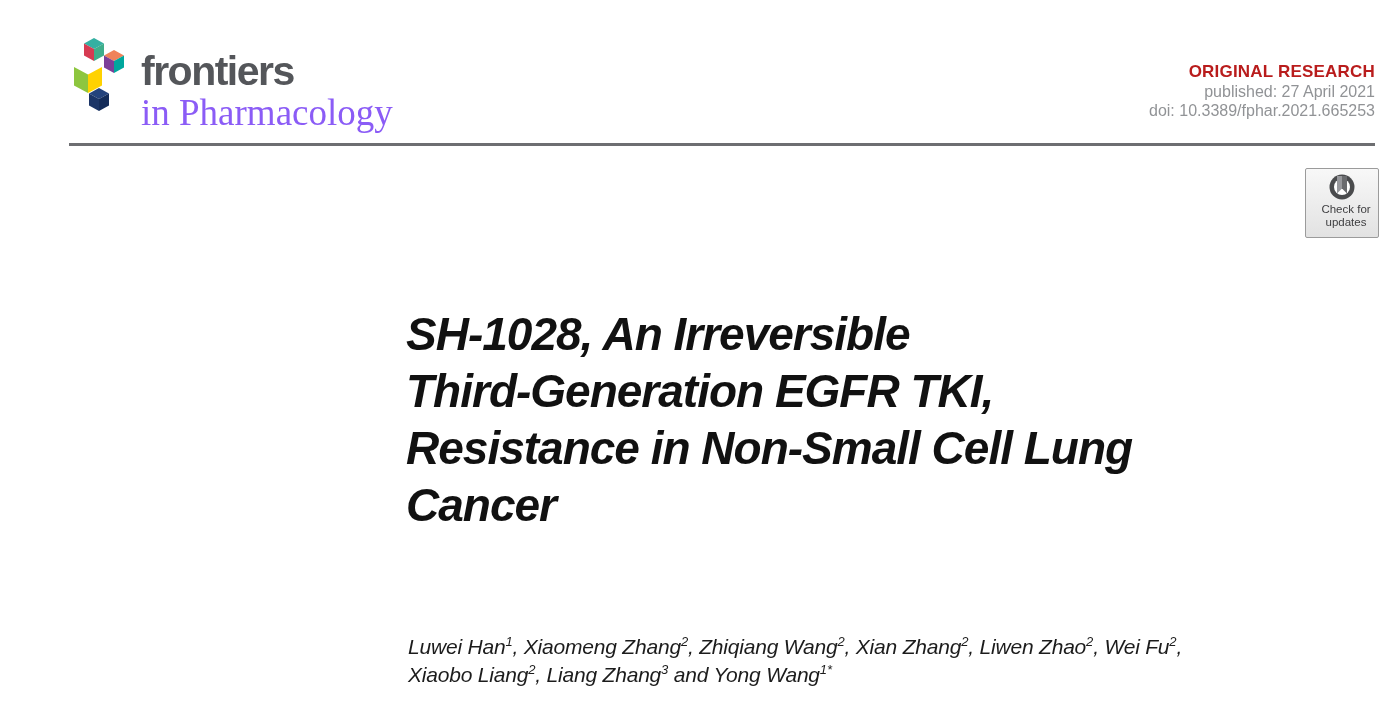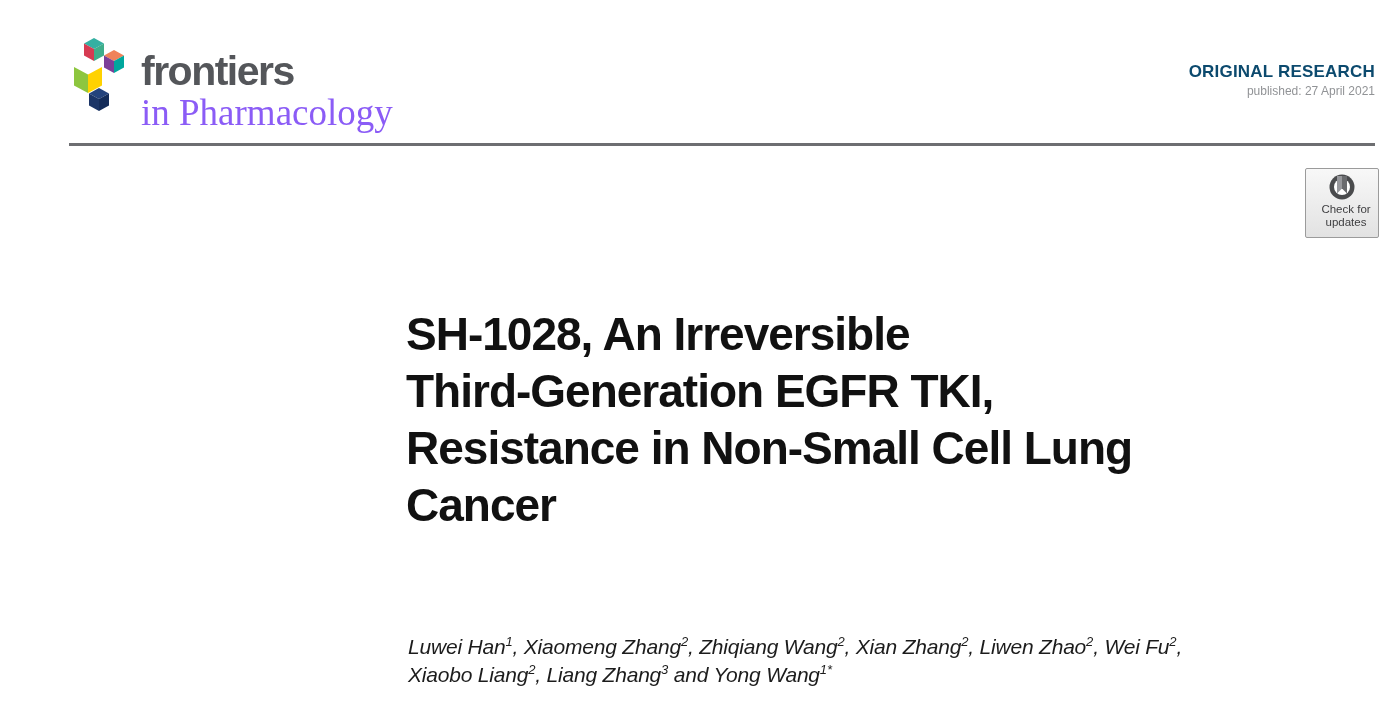--- a/index.html
+++ b/index.html
@@ -32,22 +32,22 @@
     line-height: 42px;
     color: #8b5cf6;
   }
 
   .meta-block {
     position: absolute;
     right: 23px; top: 62px;
     text-align: right;
     line-height: 19.5px;
   }
-  .meta-type   { font-weight: bold; font-size: 17px; color: #0c4a6e; letter-spacing: 0.2px; }
-  .meta-gray   { font-size: 12px; color: #919396; }
+  .meta-type   { font-weight: bold; font-size: 17px; color: #b91c1c; letter-spacing: 0.2px; }
+  .meta-gray   { font-size: 16px; color: #919396; }
 
   .header-rule {
     position: absolute;
     left: 69px; right: 23px; top: 143px;
     height: 3px;
     background: #6d6e71;
   }
 
   
   .crossmark-badge {
@@ -71,20 +71,21 @@
   
   .article-title {
     position: absolute;
     left: 406px; top: 306px;
     width: 960px;
     font-weight: bold;
     font-size: 46px;
     line-height: 57px;
     letter-spacing: -1px;
     color: #111111;
+    font-style: italic;
   }
   .authors {
     position: absolute;
     left: 408px; top: 633px;
     width: 980px;
     font-style: italic;
     font-weight: normal;
     font-size: 21px;
     line-height: 28px;
     color: #1c1c1c;
@@ -121,20 +122,21 @@
   </svg>
 
   <div class="wordmark">
     <div class="wordmark-line1">frontiers</div>
     <div class="wordmark-line2">in Pharmacology</div>
   </div>
 
   <div class="meta-block">
     <div class="meta-type">ORIGINAL RESEARCH</div>
     <div class="meta-gray">published: 27 April 2021</div>
+    <div class="meta-gray">doi: 10.3389/fphar.2021.665253</div>
   </div>
 
   <div class="header-rule"></div>
 
   <div class="crossmark-badge">
     <svg width="34" height="30" viewBox="0 0 34 30" aria-hidden="true">
       <circle cx="17" cy="14" r="12.5" fill="#4a4b4d"></circle>
       <circle cx="17" cy="14" r="8" fill="#ffffff"></circle>
       <polygon points="12,3 17,3 17,15.5 12,20.5" fill="#97989c"></polygon>
       <polygon points="17,3 22,3 22,20.5 17,15.5" fill="#6a6b6e"></polygon>

